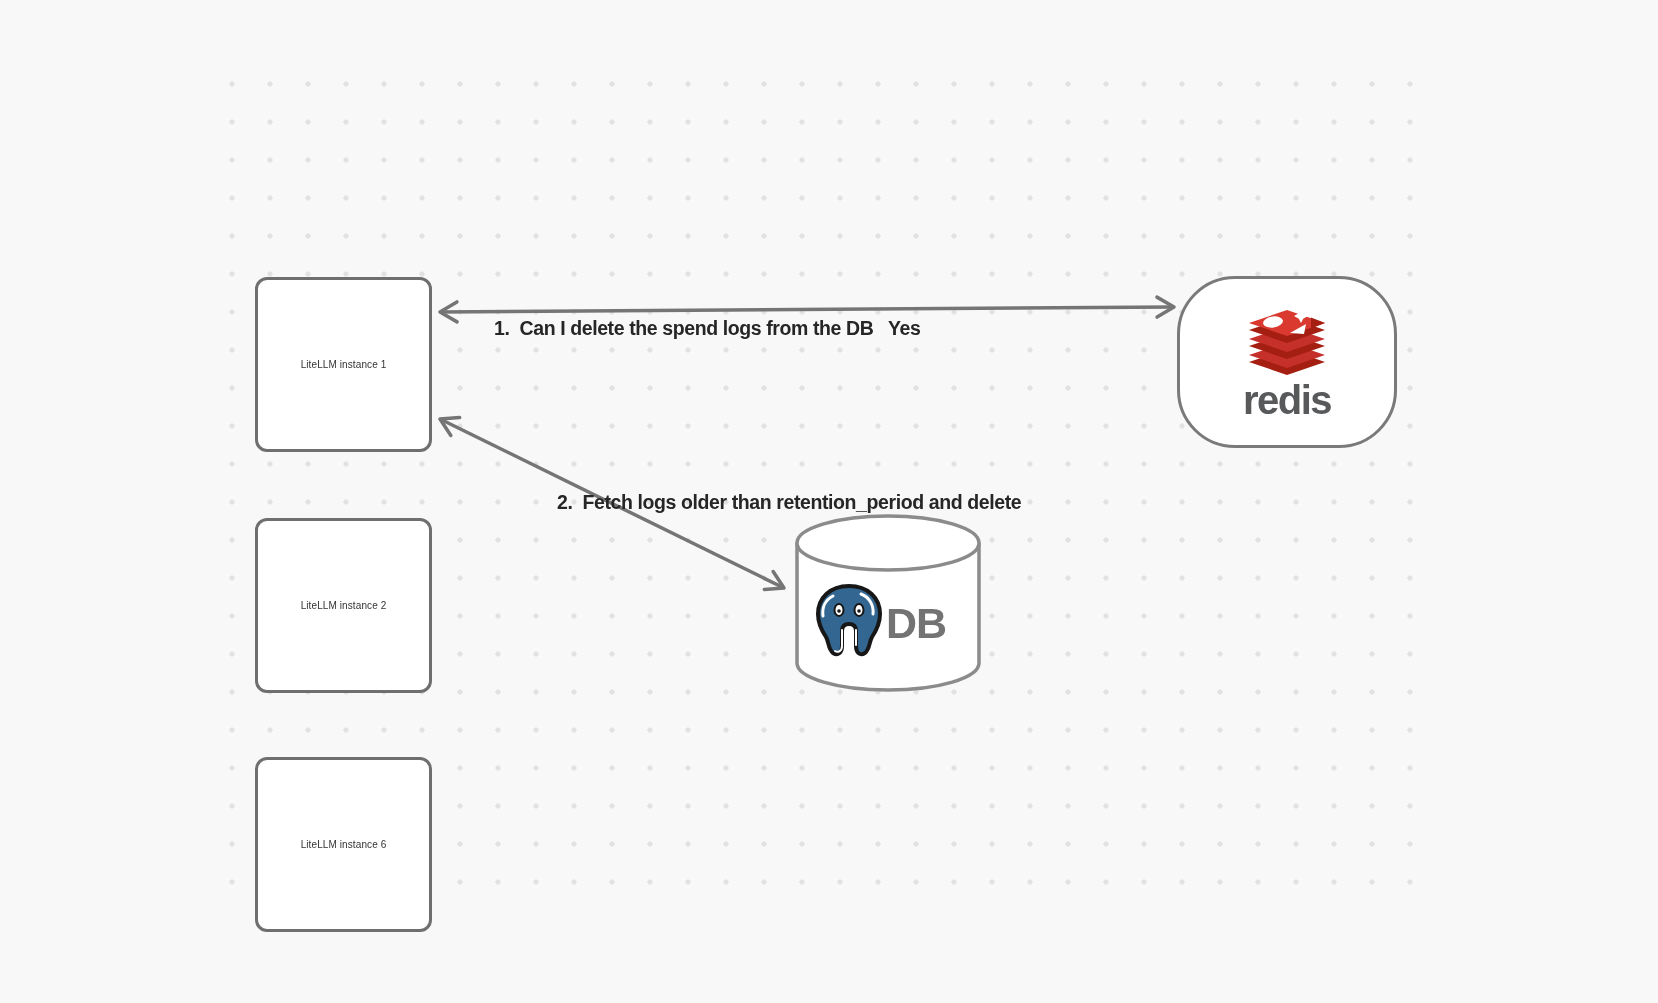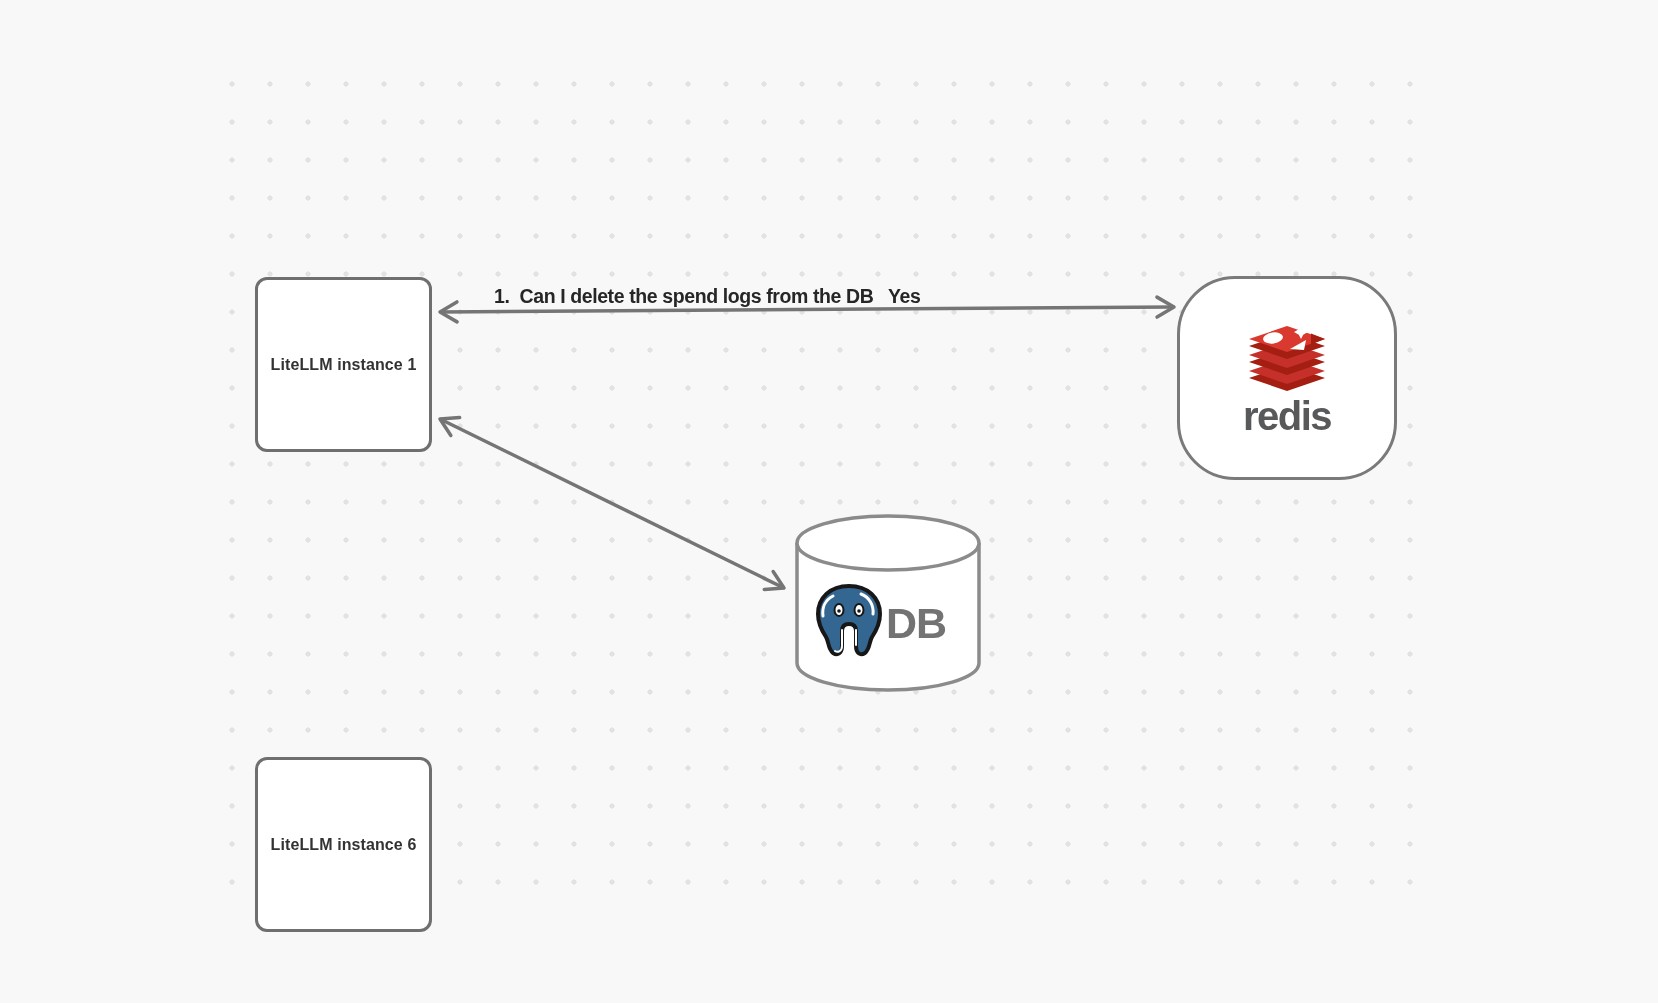--- a/index.html
+++ b/index.html
@@ -32,35 +32,34 @@
     height: 175px;
     box-sizing: border-box;
     background: #ffffff;
     border: 3.5px solid #6f6f6f;
     border-radius: 12px;
     display: flex;
     align-items: center;
     justify-content: center;
   }
   .instance-box .box-label {
-    font-size: 16px;
+    font-size: 10px;
     color: #333333;
     letter-spacing: 0.1px;
-    font-weight: bold;
   }
   #box1 { top: 277px; }
   #box2 { top: 518px; }
   #box3 { top: 757px; }
 
   .redis-node {
     position: absolute;
     left: 1177px;
     top: 276px;
     width: 220px;
-    height: 204px;
+    height: 172px;
     box-sizing: border-box;
     background: #ffffff;
     border: 3.5px solid #7a7a7a;
     border-radius: 58px;
     display: flex;
     flex-direction: column;
     align-items: center;
     justify-content: center;
     gap: 1px;
     padding-top: 4px;
@@ -106,20 +105,21 @@
   }
 
   .edge-label {
     position: absolute;
     font-size: 19.5px;
     font-weight: bold;
     color: #262626;
     letter-spacing: -0.4px;
     white-space: pre;
     line-height: 1.2;
+    margin-top: 32px;
   }
   #edge1-question { left: 494px; top: 285px; }
   #edge1-answer   { left: 888px; top: 285px; }
   #edge2-label    { left: 557px; top: 459px; }
 </style>
 </head>
 <body>
 
 <div class="canvas">
 
@@ -130,20 +130,23 @@
       <marker id="vhead" markerUnits="userSpaceOnUse" markerWidth="30" markerHeight="30" viewBox="0 0 30 30" refX="24" refY="15" orient="auto-start-reverse">
         <path d="M7 5 L24 15 L7 25" fill="none" stroke="#757575" stroke-width="3.5" stroke-linecap="round" stroke-linejoin="round"></path>
       </marker>
     </defs>
     <line x1="440" y1="312" x2="1174" y2="307" stroke="#757575" stroke-width="3.5" marker-start="url(#vhead)" marker-end="url(#vhead)"></line>
     <line x1="440" y1="419" x2="784" y2="588" stroke="#757575" stroke-width="3.5" marker-start="url(#vhead)" marker-end="url(#vhead)"></line>
   </svg>
 
   <div class="instance-box" id="box1">
     <span class="box-label">LiteLLM instance 1</span>
+  </div>
+  <div class="instance-box" id="box2">
+    <span class="box-label">LiteLLM instance 2</span>
   </div>
   <div class="instance-box" id="box3">
     <span class="box-label">LiteLLM instance 6</span>
   </div>
 
   <div class="redis-node">
     <svg width="84" height="70" viewBox="0 0 84 70">
 
       <path d="M4 53 L42 40 L80 53 L42 66 Z" fill="#a41e11"></path>
       <path d="M4 46 L42 33 L80 46 L42 59 Z" fill="#c6302b"></path>
@@ -176,14 +179,15 @@
     <circle cx="27" cy="28" r="1.8" fill="#171717"></circle>
     <circle cx="47" cy="28" r="1.8" fill="#171717"></circle>
     <path d="M30 47 L30 62 M44 47 L44 62" stroke="#ffffff" stroke-width="2" fill="none" stroke-linecap="round"></path>
     <path d="M30 63 C30 68 26 70 23 68" stroke="#ffffff" stroke-width="2" fill="none" stroke-linecap="round"></path>
   </svg>
 
   <div class="db-label">DB</div>
 
   <div class="edge-label" id="edge1-question">1.  Can I delete the spend logs from the DB</div>
   <div class="edge-label" id="edge1-answer">Yes</div>
+  <div class="edge-label" id="edge2-label">2.  Fetch logs older than retention_period and delete</div>
 
 </div>
 
 </body></html>

